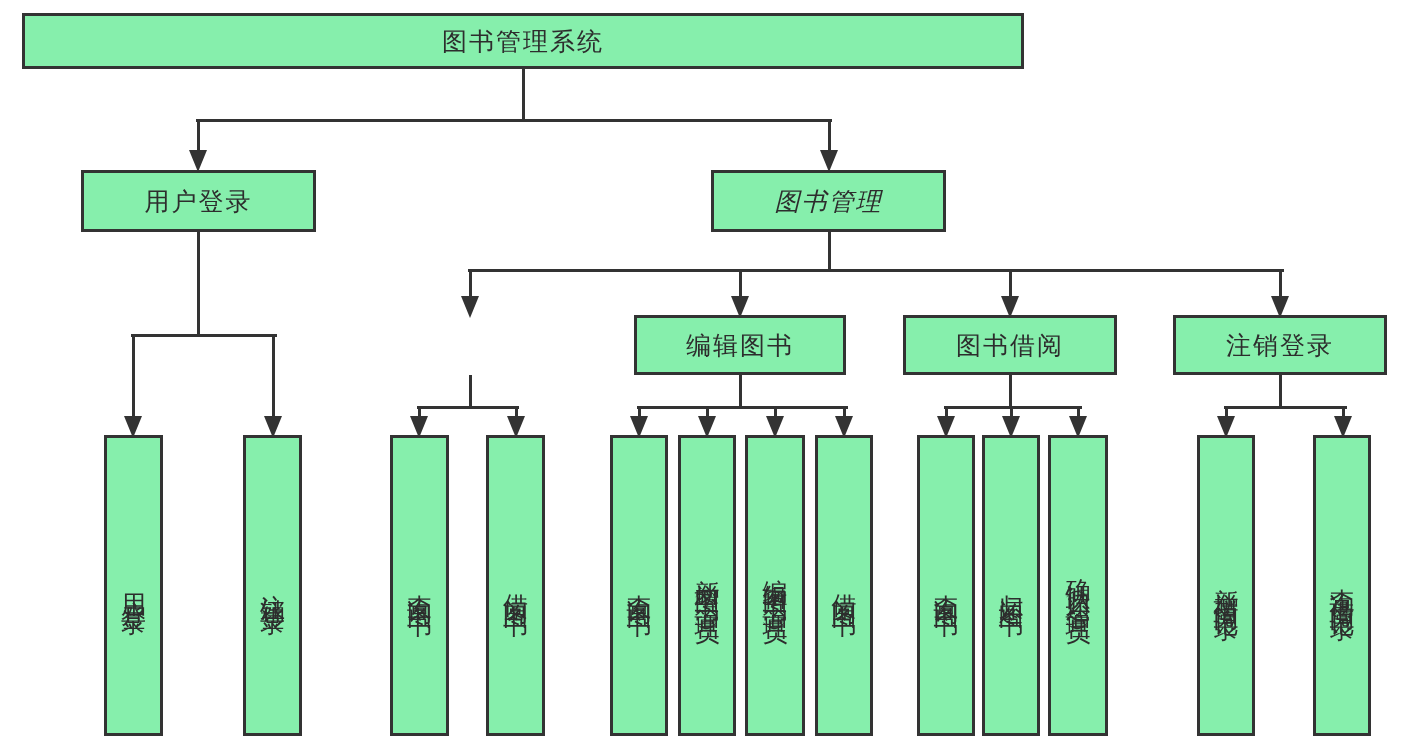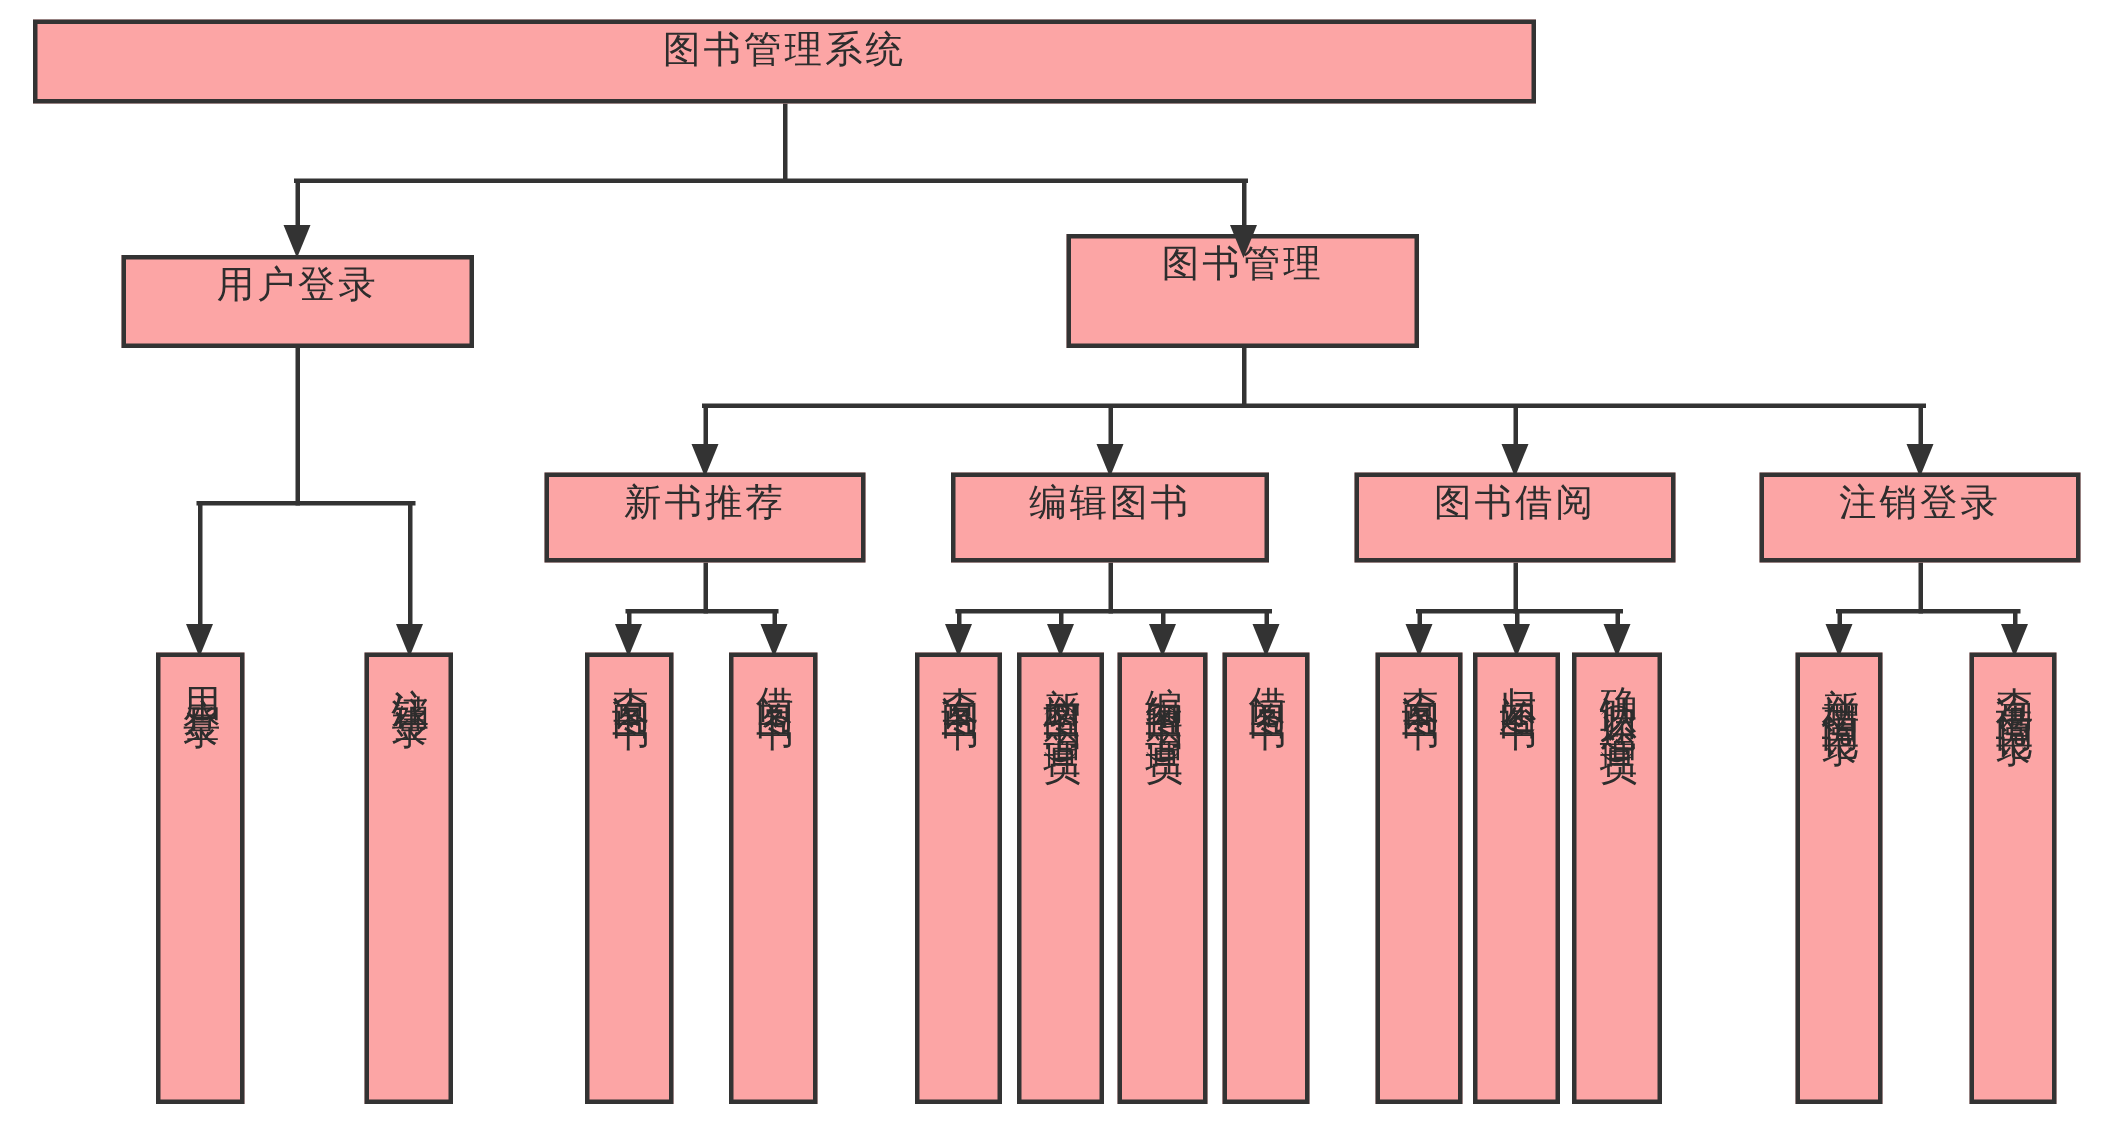--- a/index.html
+++ b/index.html
@@ -2,23 +2,23 @@
 <html><head>
 <meta charset="utf-8">
 <style>
   * { margin:0; padding:0; box-sizing:border-box; }
   html,body { background:#fff; font-family:"Liberation Sans","DejaVu Sans",sans-serif; }
   #canvas {
     position:relative; width:1405px; height:747px; overflow:hidden;
     background:var(--bg,#fff);
   }
   .node {
-    position:absolute; background:#fca5a5;
+    position:absolute; background:#86efac;
     border:3px solid var(--line,#333);
-    display:flex; align-items:flex-start; justify-content:center;
+    display:flex; align-items:center; justify-content:center;
     color:var(--text,#2d2d2d); z-index:2;
   }
   .node.h .lbl { font-size:25px; letter-spacing:2px; white-space:nowrap; }
   .node.v .lbl {
     writing-mode:vertical-rl; text-orientation:mixed;
     font-size:25px; letter-spacing:6px; line-height:1; white-space:nowrap;
   }
   .line { position:absolute; background:var(--line,#333); z-index:1; }
   .ahead {
     position:absolute; width:0; height:0; z-index:3;
@@ -48,25 +48,22 @@
     <div class="line" style="left: 416.5px; top: 405.5px; width: 102px; height: 3px;"></div>
     <div class="line" style="left: 636.5px; top: 405.5px; width: 211px; height: 3px;"></div>
     <div class="line" style="left: 943.5px; top: 405.5px; width: 138px; height: 3px;"></div>
     <div class="line" style="left: 1223.5px; top: 405.5px; width: 123px; height: 3px;"></div>
     <div class="node h" style="left: 22px; top: 13px; width: 1002px; height: 56px;">
       <span class="lbl">图书管理系统</span>
     </div>
     <div class="node h" style="left: 81px; top: 170px; width: 235px; height: 62px;">
       <span class="lbl">用户登录</span>
     </div>
-    <div class="node h" style="left: 711px; top: 156px; width: 235px; height: 76px;">
+    <div class="node h" style="left: 711px; top: 170px; width: 235px; height: 62px; font-style: italic;">
       <span class="lbl">图书管理</span>
-    </div>
-    <div class="node h" style="left: 363px; top: 315px; width: 214px; height: 60px;">
-      <span class="lbl">新书推荐</span>
     </div>
     <div class="node h" style="left: 634px; top: 315px; width: 212px; height: 60px;">
       <span class="lbl">编辑图书</span>
     </div>
     <div class="node h" style="left: 903px; top: 315px; width: 214px; height: 60px;">
       <span class="lbl">图书借阅</span>
     </div>
     <div class="node h" style="left: 1173px; top: 315px; width: 214px; height: 60px;">
       <span class="lbl">注销登录</span>
     </div>

